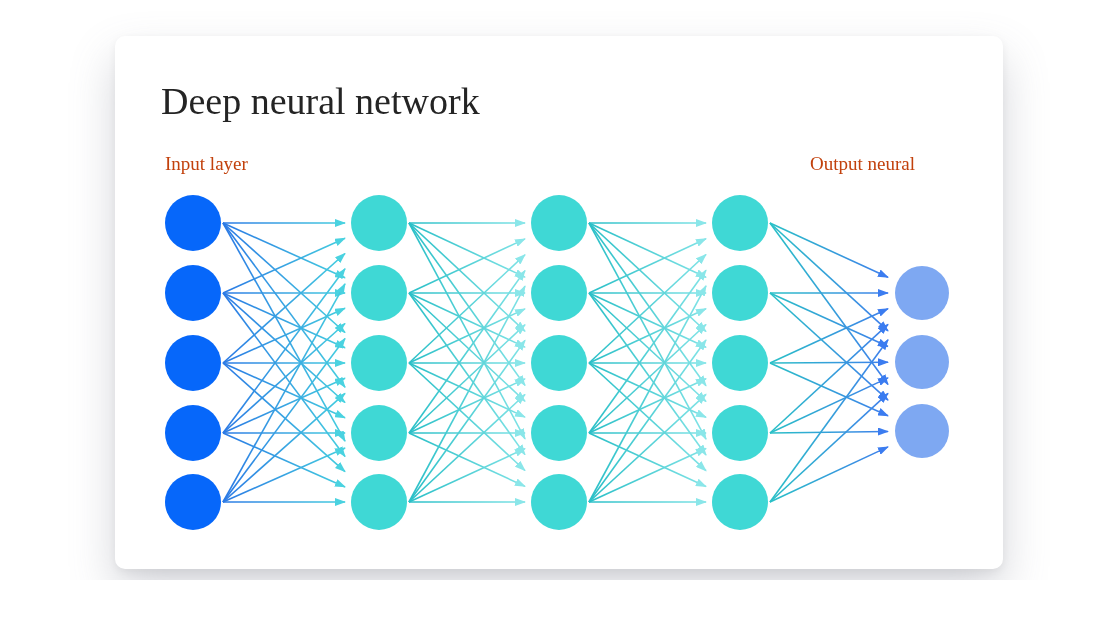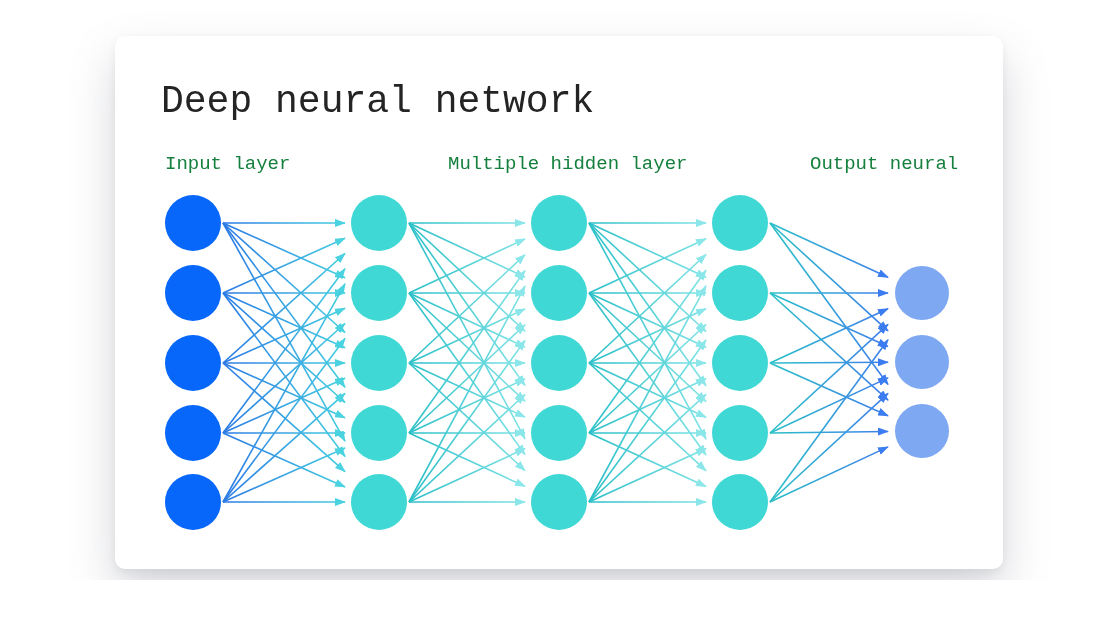--- a/index.html
+++ b/index.html
@@ -2,21 +2,21 @@
 <html><head>
 <meta charset="utf-8">
 <style>
   html, body { margin: 0; padding: 0; background: #ffffff; }
   .stage {
     position: relative;
     width: 1120px;
     height: 580px;
     background: #ffffff;
     overflow: hidden;
-    font-family: Liberation Mono, monospace;
+    font-family: Liberation Serif, serif;
   }
   .card {
     position: absolute;
     left: 115px;
     top: 36px;
     width: 888px;
     height: 533px;
     background: #ffffff;
     border-radius: 10px;
     box-shadow: 0 3px 8px rgba(0,0,0,0.06), 0 22px 45px rgba(115,120,135,0.30);
@@ -31,42 +31,41 @@
     line-height: 1.05;
     color: #242424;
     letter-spacing: 0;
     z-index: 3;
   }
   .layer-label {
     position: absolute;
     top: 153px;
     font-size: 19px;
     font-weight: 400;
-    color: #15803d;
+    color: #c2410c;
     z-index: 3;
   }
   #lbl-input  { left: 165px; }
   #lbl-hidden { left: 448px; }
   #lbl-output { left: 810px; }
   svg.diagram {
     position: absolute;
     left: 0;
     top: 0;
     z-index: 2;
     pointer-events: none;
   }
 </style>
 </head>
 <body>
 
 <div class="stage">
   <div class="card"></div>
   <h1 class="title">Deep neural network</h1>
   <div class="layer-label" id="lbl-input">Input layer</div>
-  <div class="layer-label" id="lbl-hidden">Multiple hidden layer</div>
   <div class="layer-label" id="lbl-output">Output neural</div>
   <svg class="diagram" id="diagram" width="1120" height="631" viewBox="0 0 1120 631">
       <defs>
         <linearGradient id="grad0" gradientUnits="userSpaceOnUse" x1="223" y1="0" x2="345" y2="0">
           <stop offset="0%" stop-color="#2b79e5"></stop>
           <stop offset="100%" stop-color="#44cfdf"></stop>
         </linearGradient>
         <marker id="arw0" viewBox="0 0 11 8" refX="10" refY="4" markerWidth="11" markerHeight="8" markerUnits="userSpaceOnUse" orient="auto">
           <path d="M0,0 L11,4 L0,8 Z" fill="#4ad2e0"></path>
         </marker>

